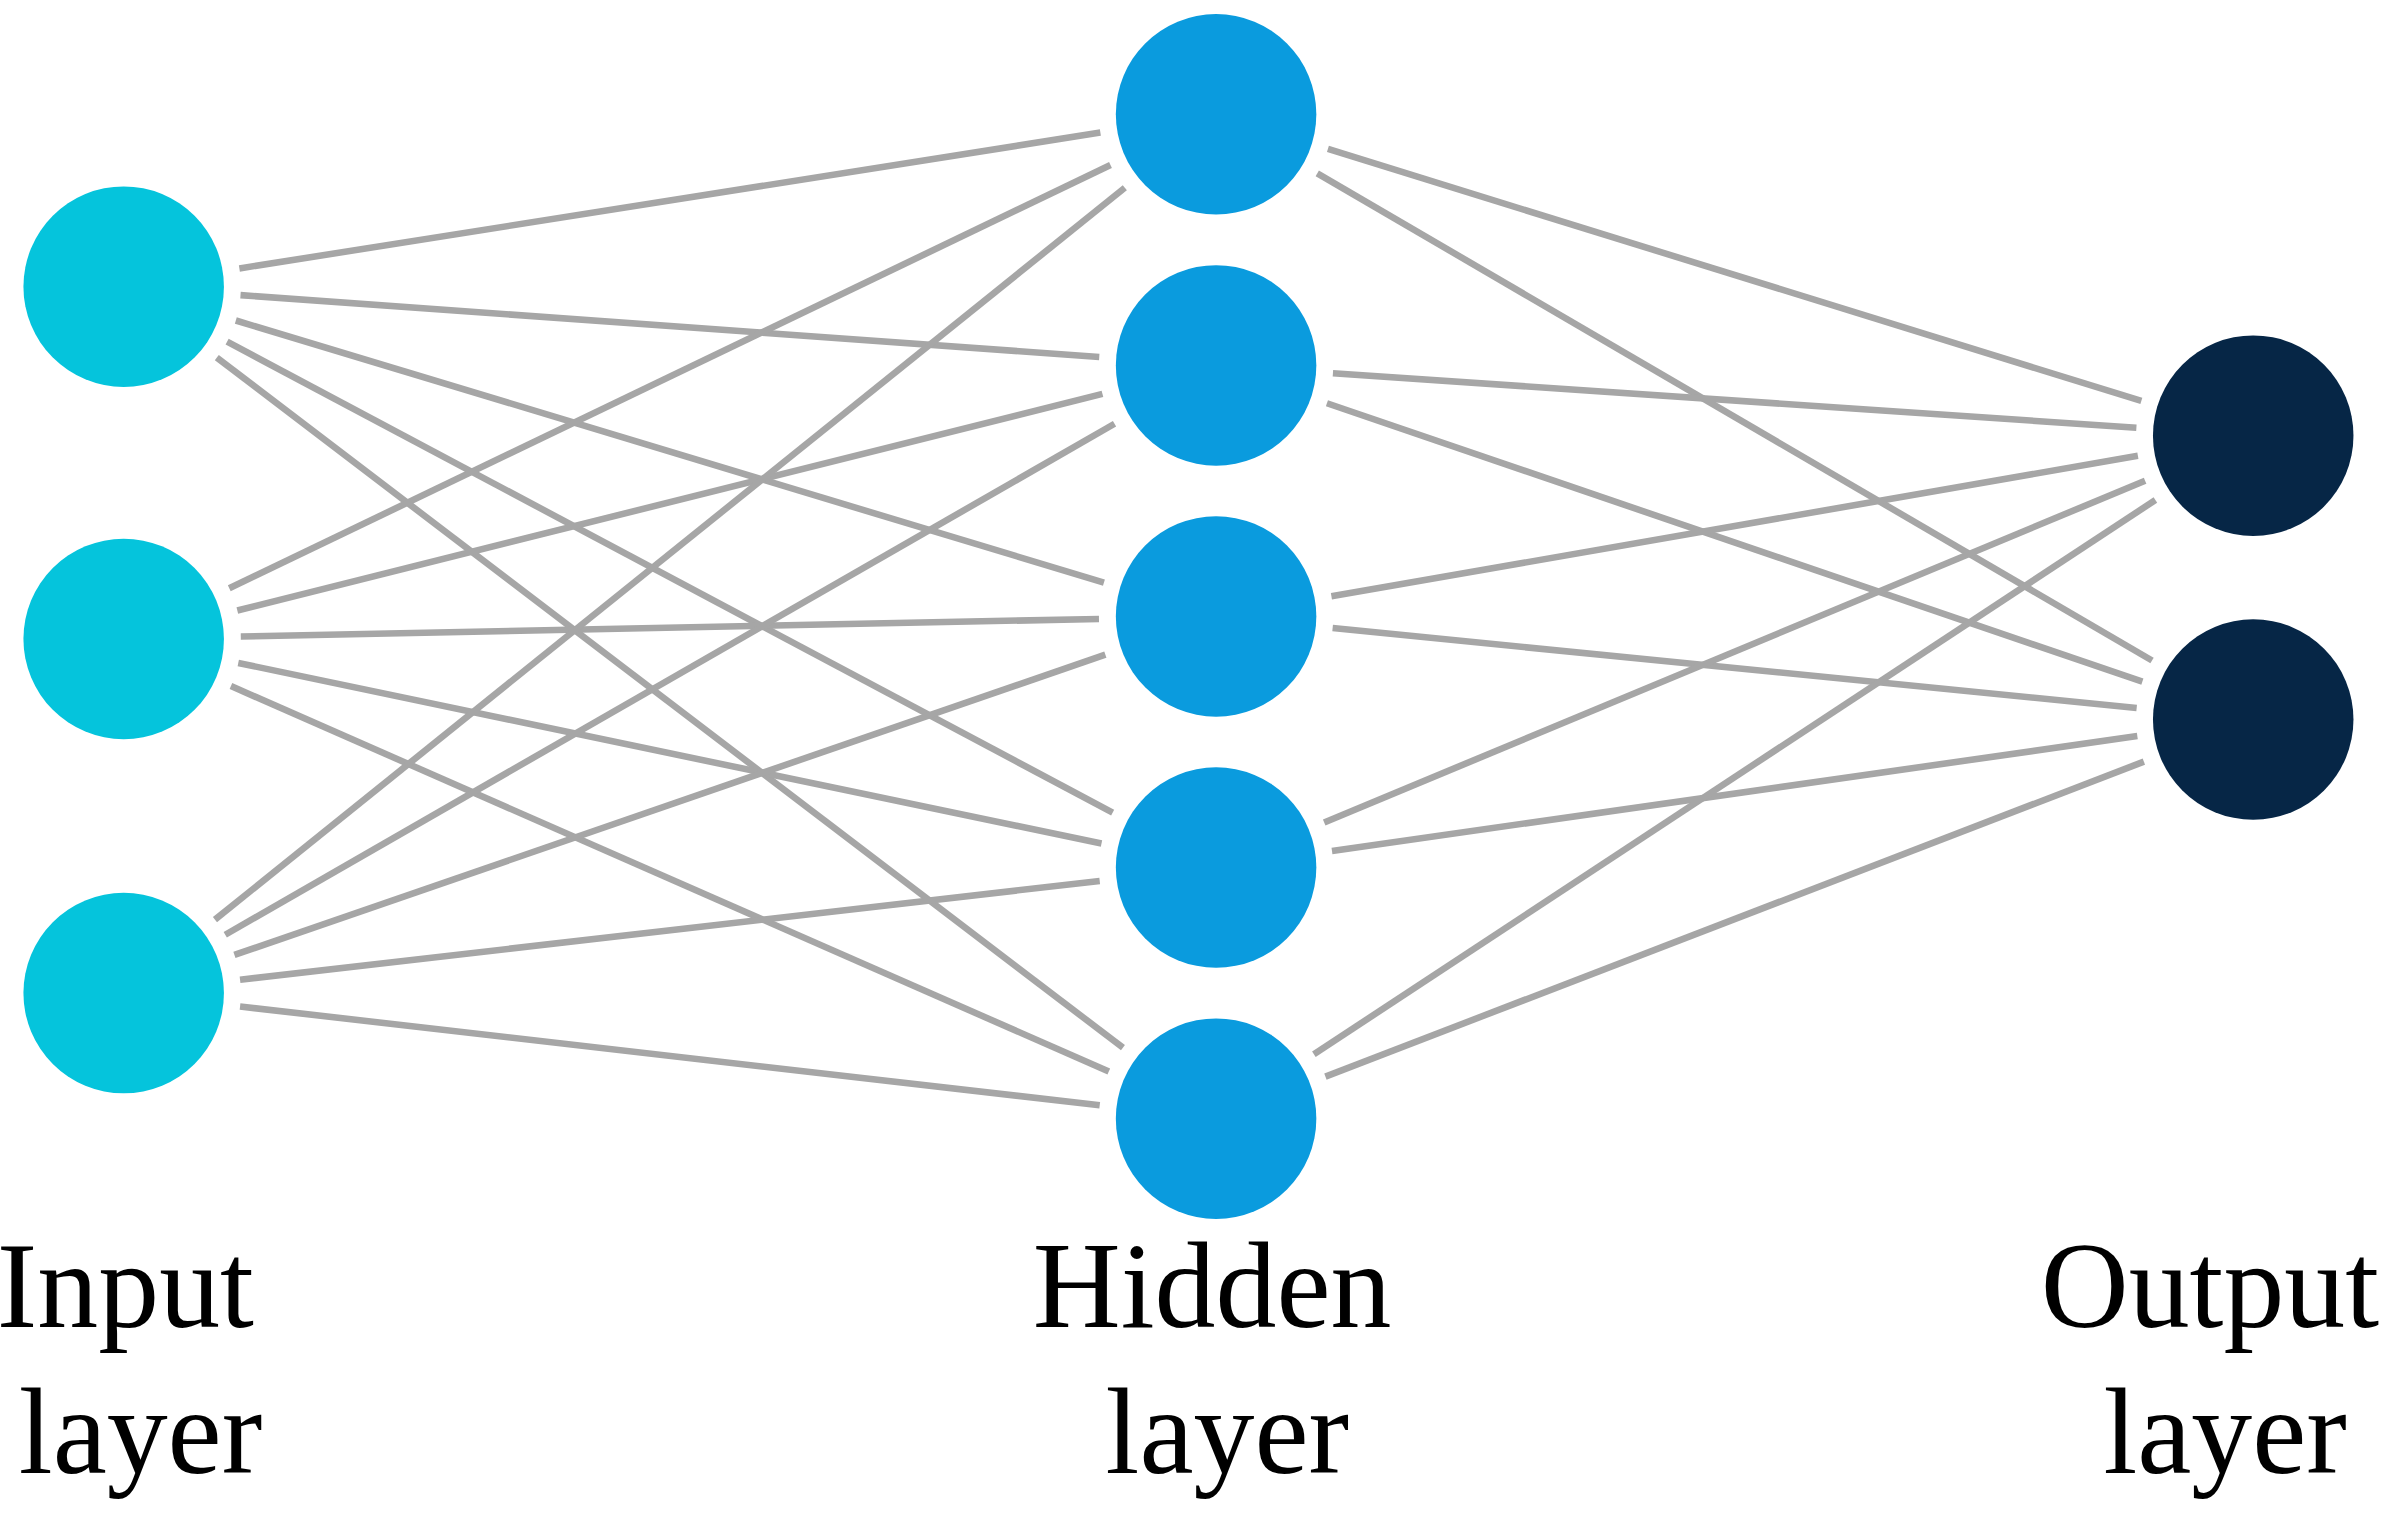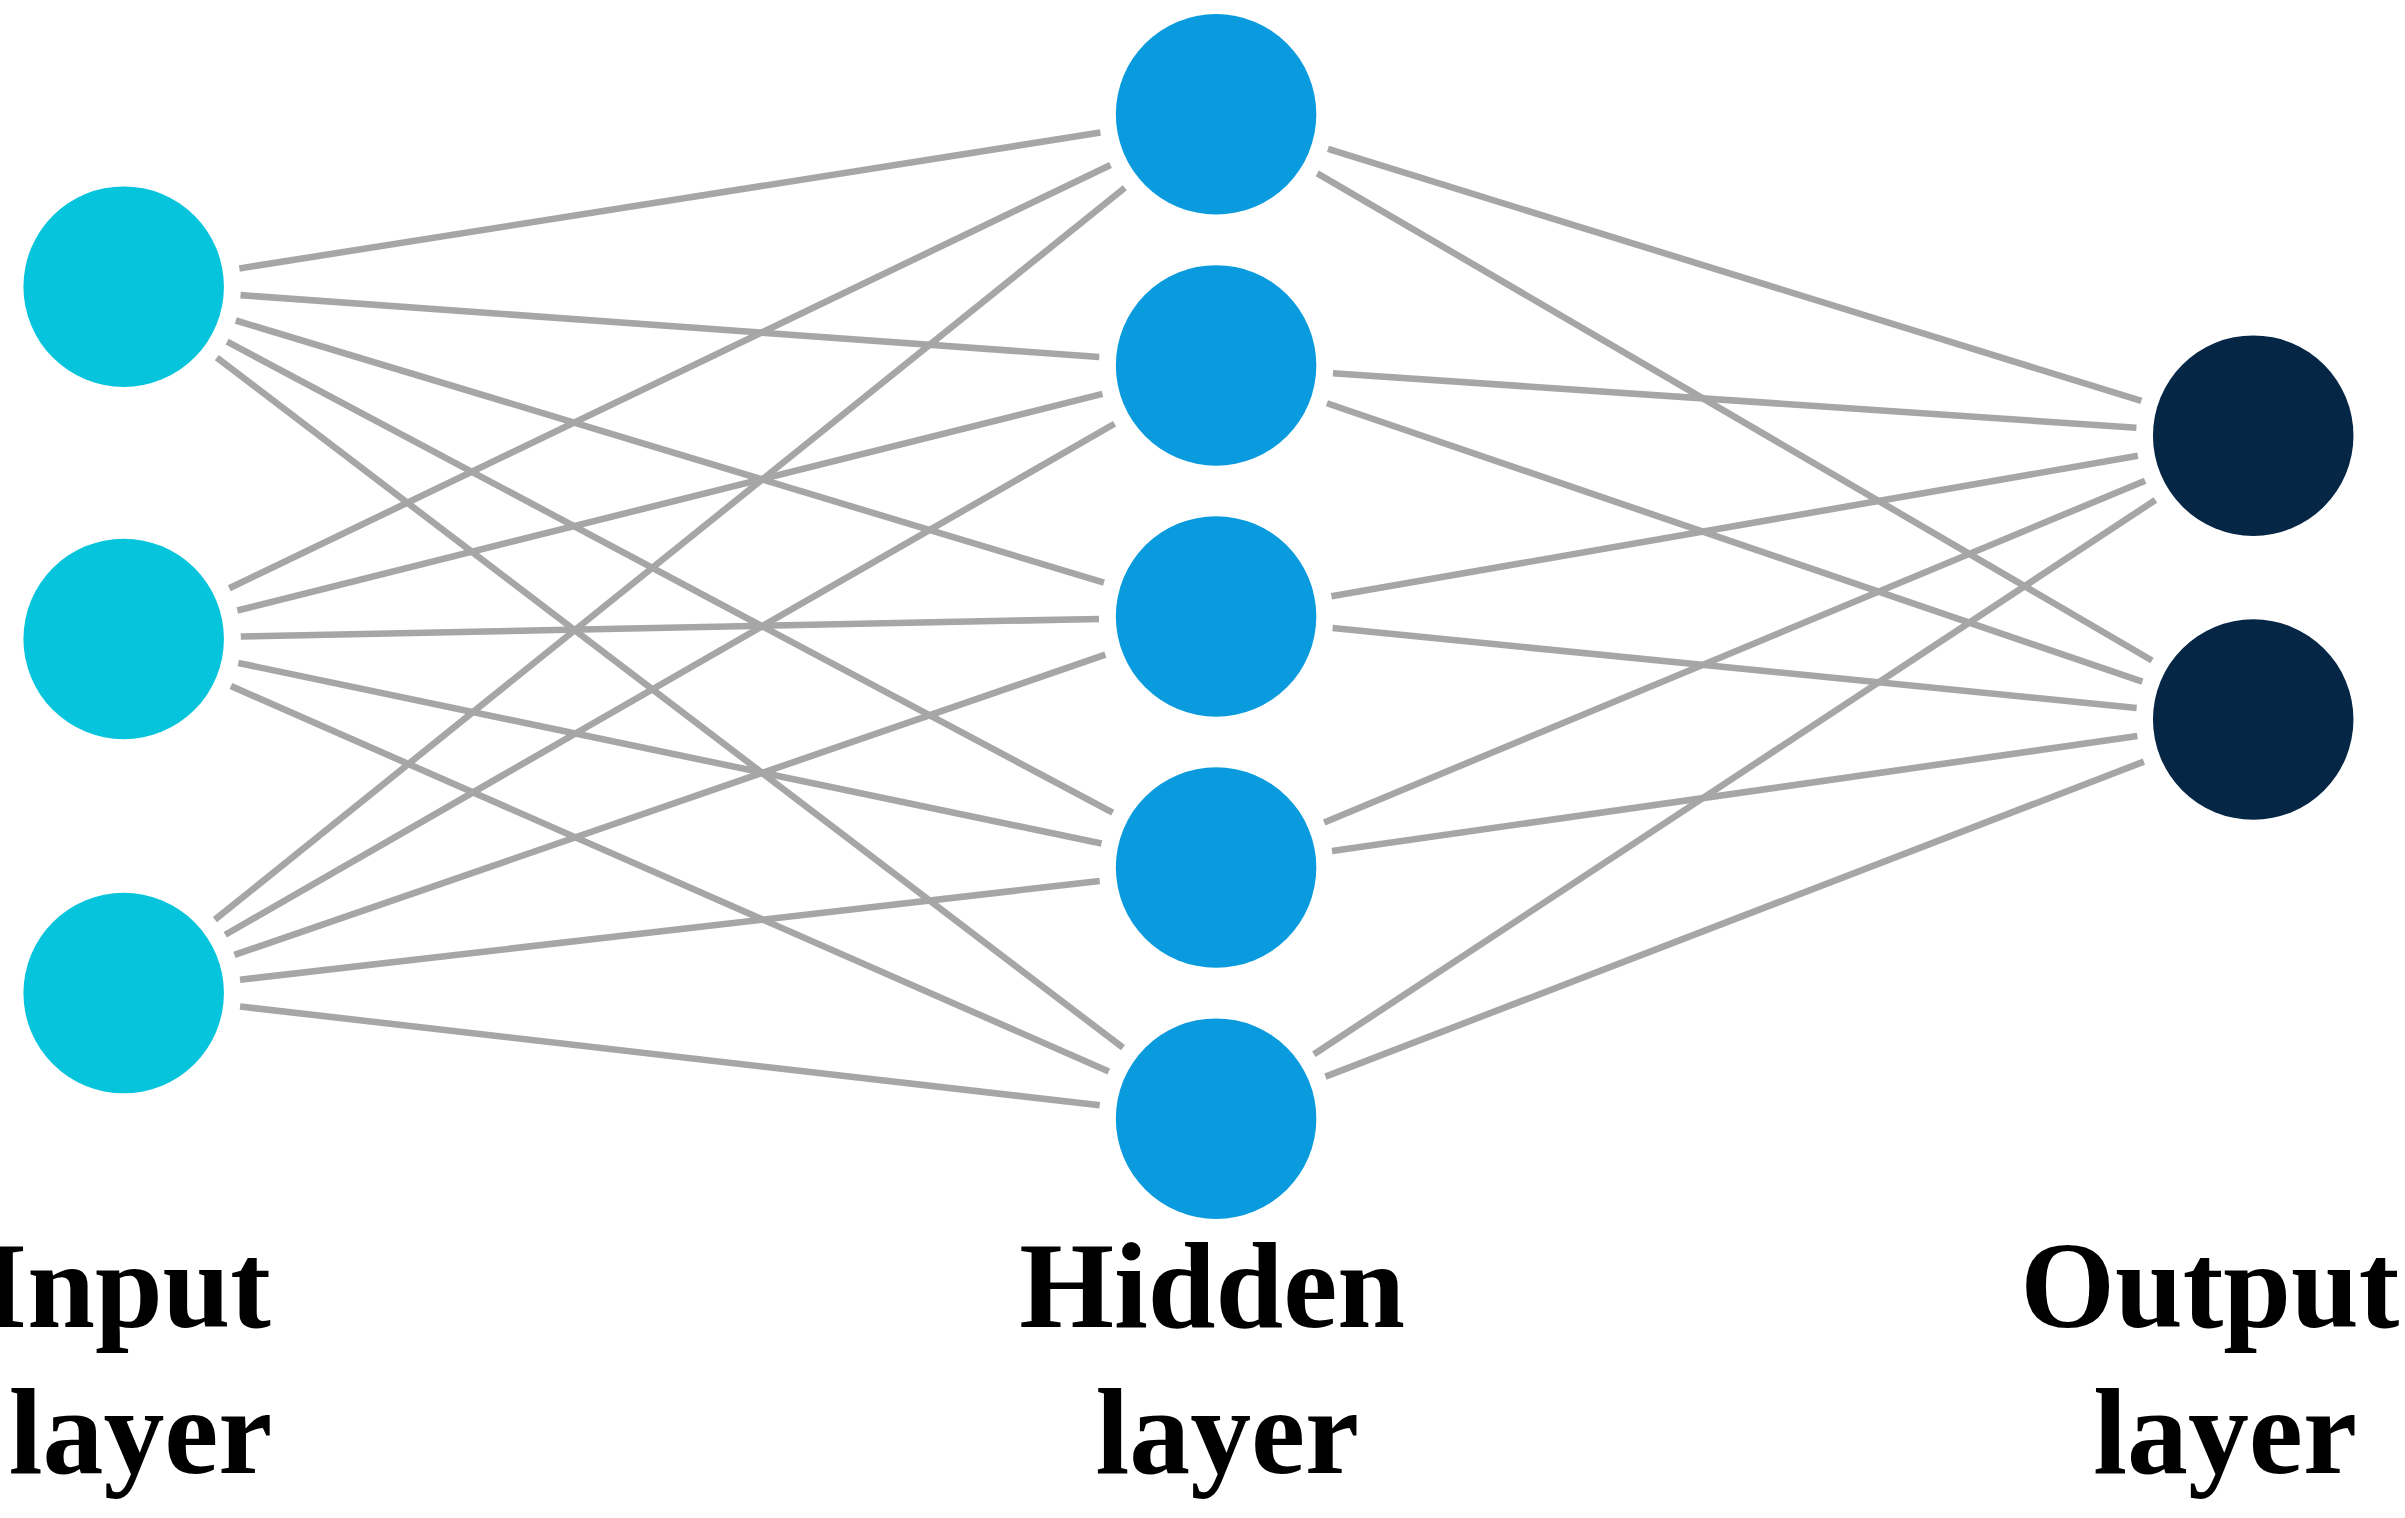--- a/index.html
+++ b/index.html
@@ -3,21 +3,20 @@
 <meta charset="utf-8">
 <style>
   html, body {
     margin: 0;
     padding: 0;
     background: #ffffff;
   }
   .stage {
     width: 100%;
     background: #ffffff;
-    font-weight: bold;
   }
   svg.network {
     display: block;
     width: 100%;
     height: auto;
   }
   .layer-label {
     font-family: "Liberation Serif", "DejaVu Serif", serif;
     font-size: 130px;
     text-anchor: middle;

